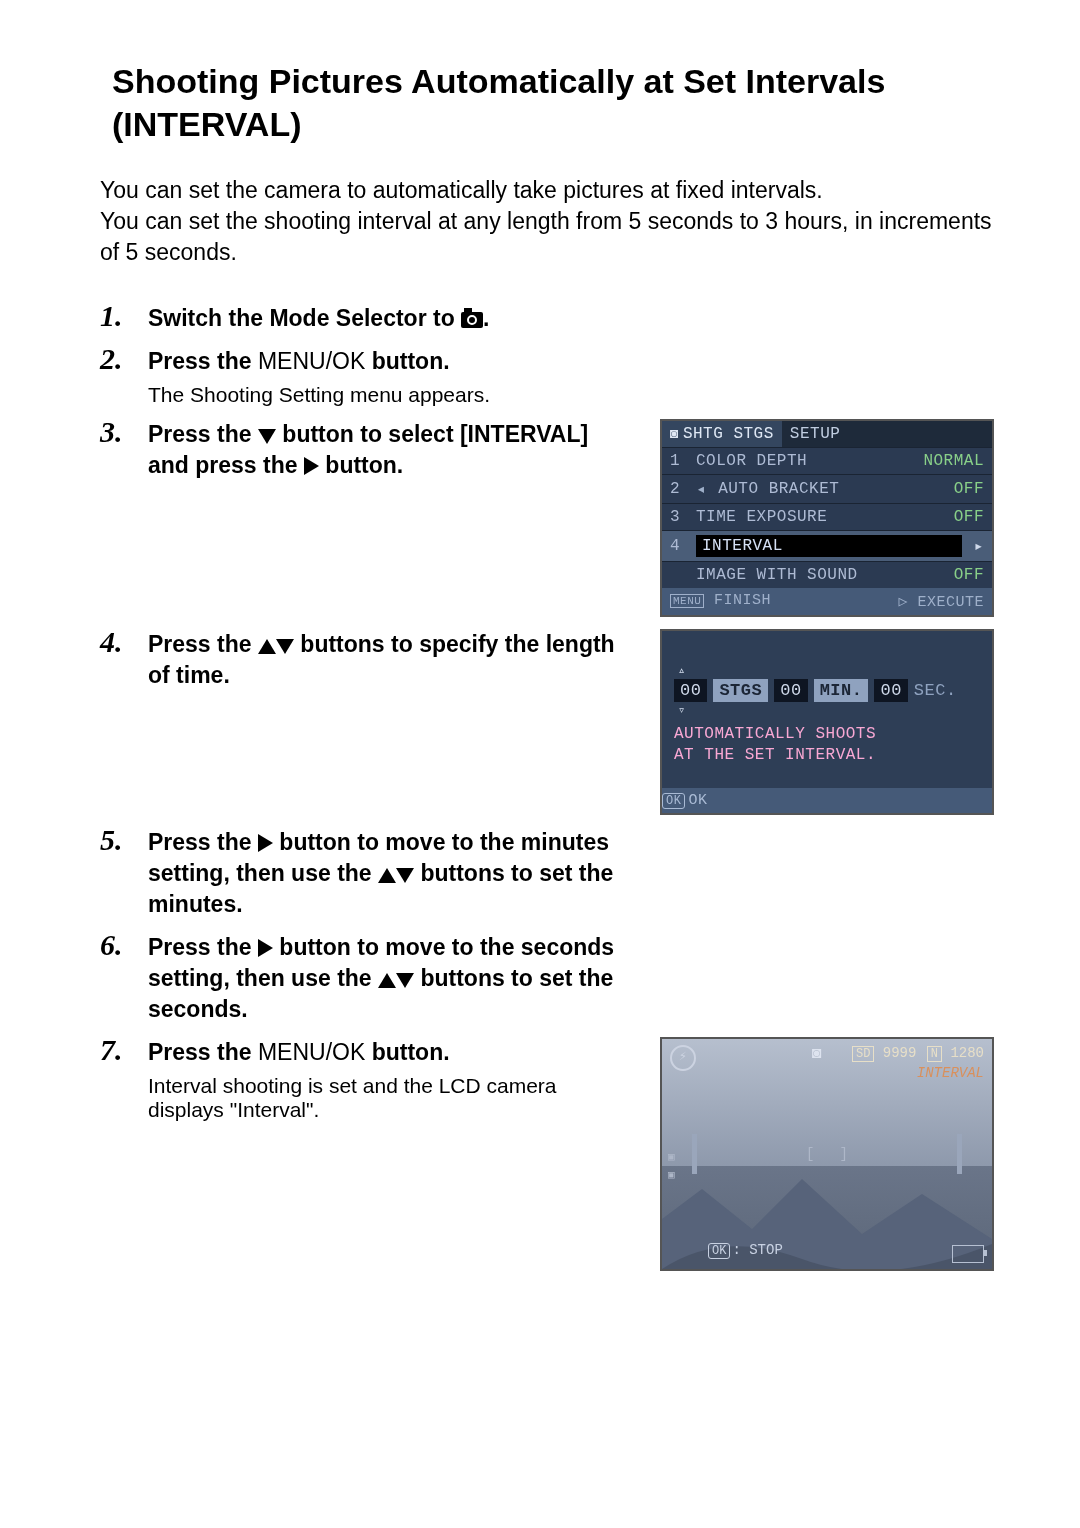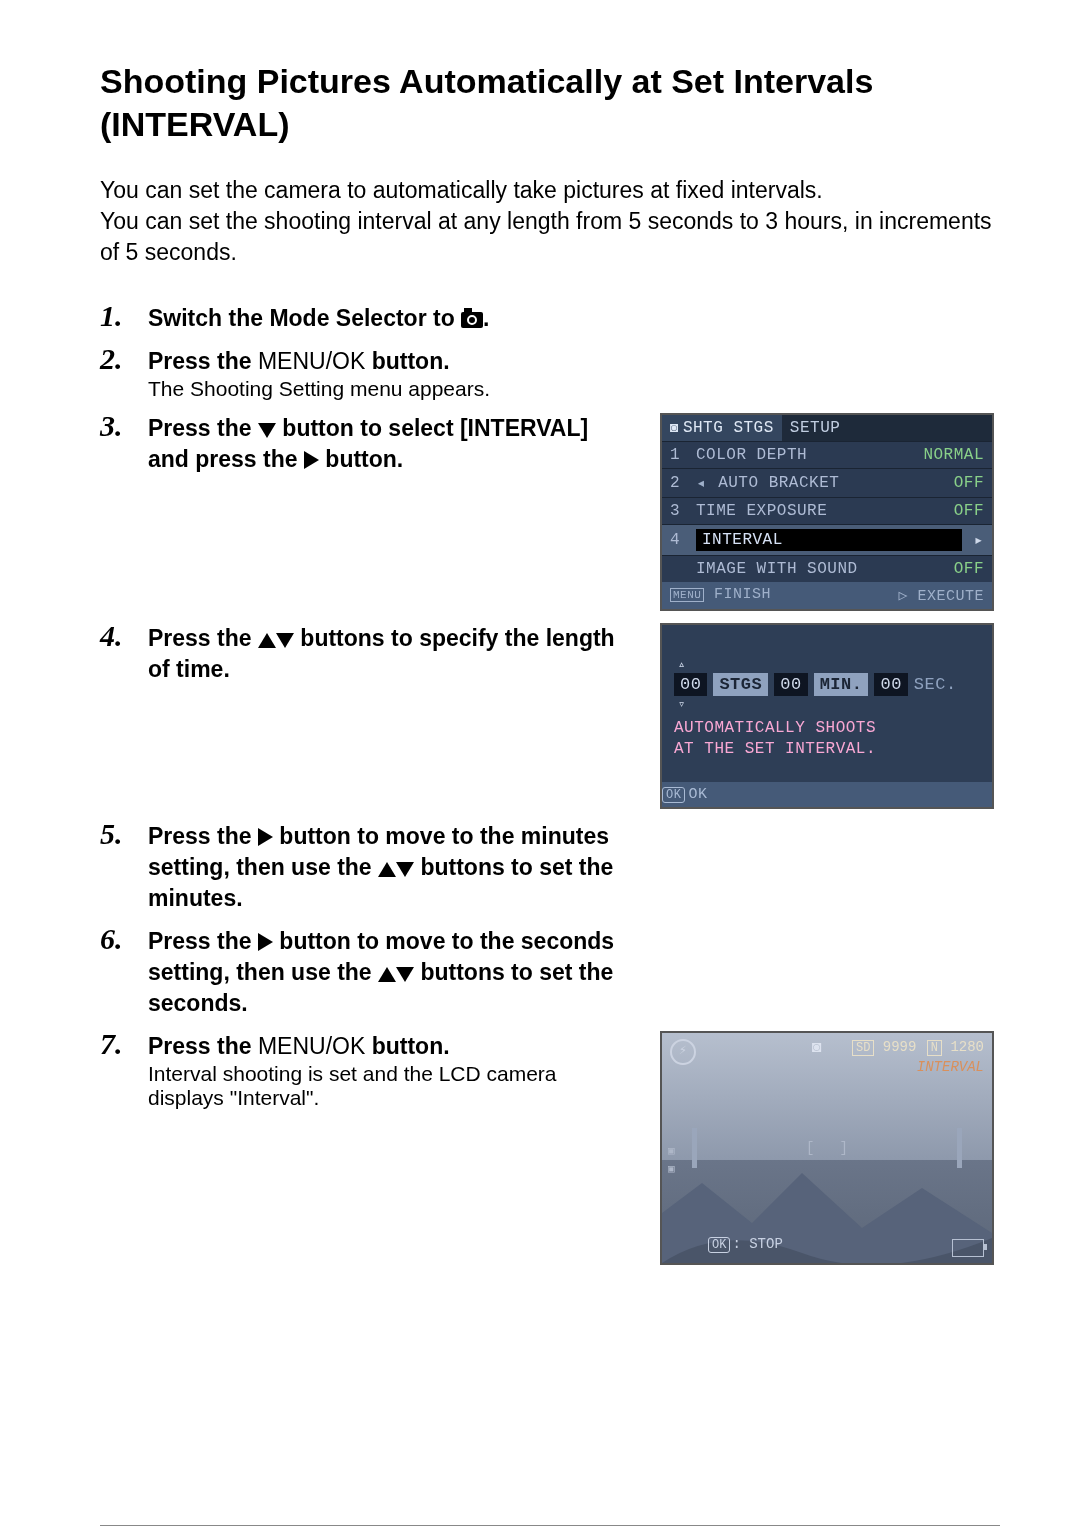--- a/index.html
+++ b/index.html
@@ -11,21 +11,21 @@
     width: 1080px;
   }
   .page {
     box-sizing: border-box;
     padding: 60px 80px 40px 100px;
   }
   h1 {
     font-size: 34px;
     font-weight: 900;
     line-height: 1.25;
-    margin: 0 0 30px 0;
+    margin: 0 0 30px 12px;
     font-family: Arial Black, Arial, sans-serif;
   }
   .intro {
     font-size: 23px;
     line-height: 1.35;
     margin-bottom: 35px;
   }
   ol.steps {
     list-style: none;
     padding: 0;
@@ -49,21 +49,21 @@
     font-family: "Times New Roman", serif;
   }
   .step-head {
     font-size: 23px;
     font-weight: bold;
     line-height: 1.35;
   }
   .step-sub {
     font-size: 21px;
     font-weight: normal;
-    margin-top: 0;
+    margin-top: 6px;
   }
   .row {
     display: flex;
     align-items: flex-start;
     gap: 30px;
   }
   .col-text { flex: 1 1 auto; }
   .col-fig  { flex: 0 0 340px; }
 
   .icon-cam {

